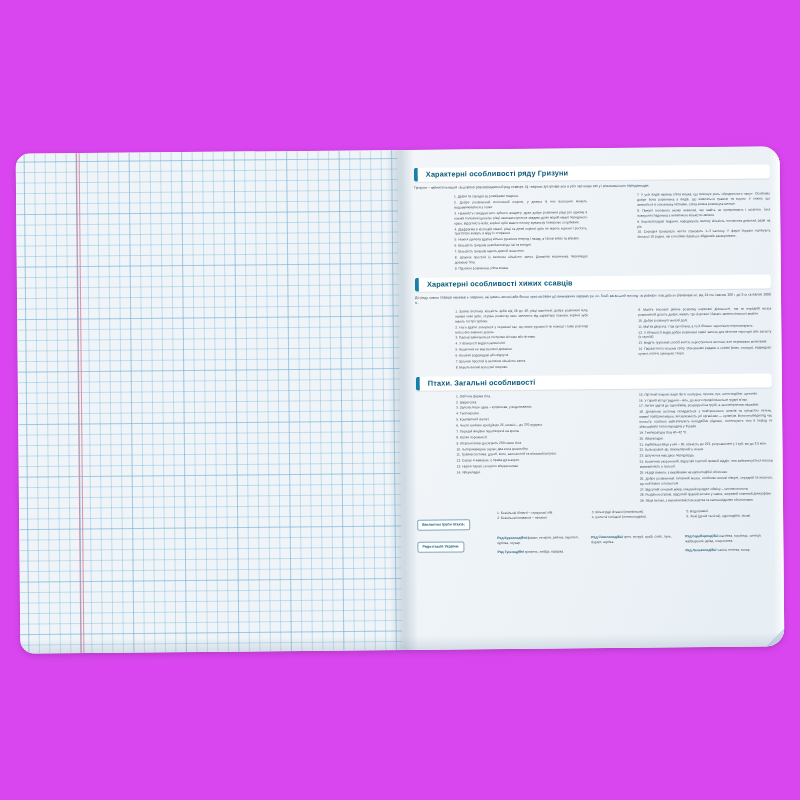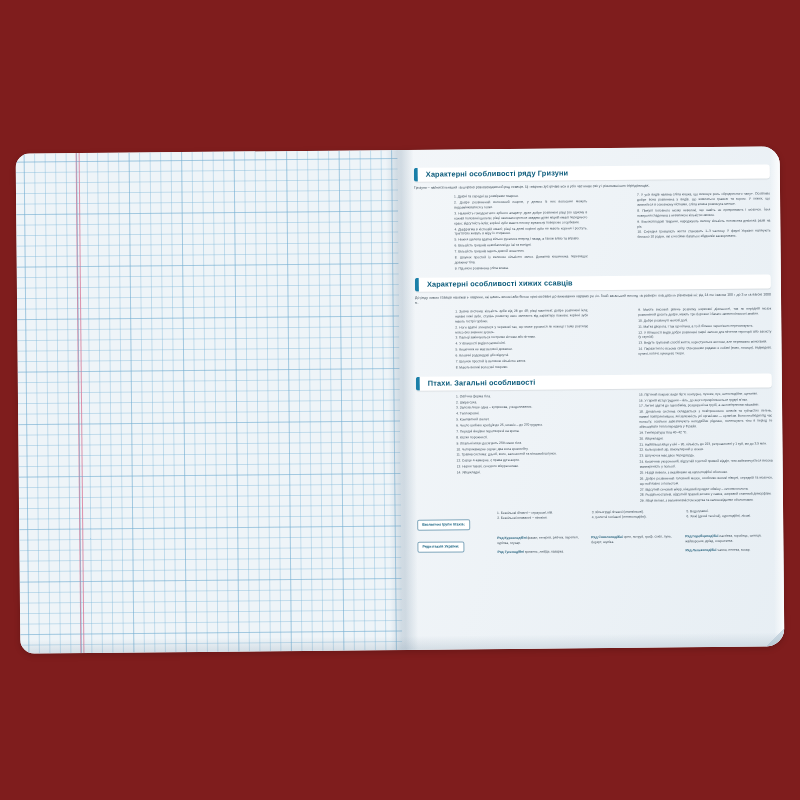--- a/index.html
+++ b/index.html
@@ -8,21 +8,21 @@
     width: 800px;
     height: 800px;
     background: #ffffff;
     font-family: "Liberation Sans", sans-serif;
   }
 
   #page {
     position: relative;
     width: 800px;
     height: 800px;
-    background: #7f1d1d;
+    background: #d946ef;
     overflow: hidden;
   }
 
   
   .spread {
     position: absolute;
     left: 18px;
     top: 150px;
     width: 764px;
     height: 500px;

